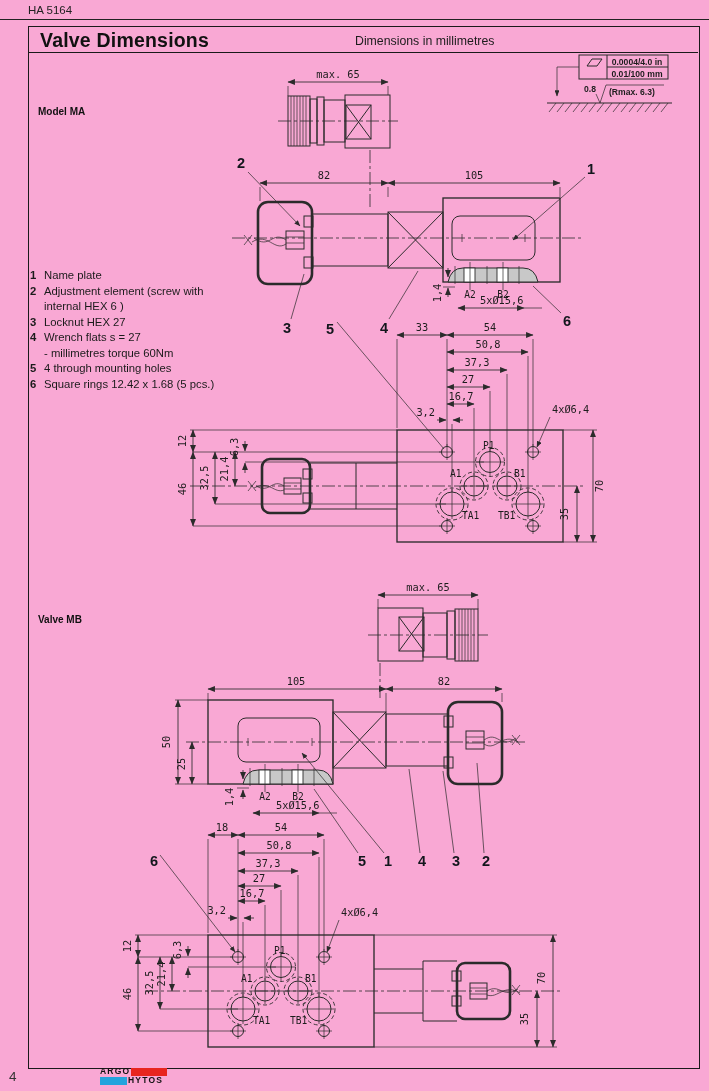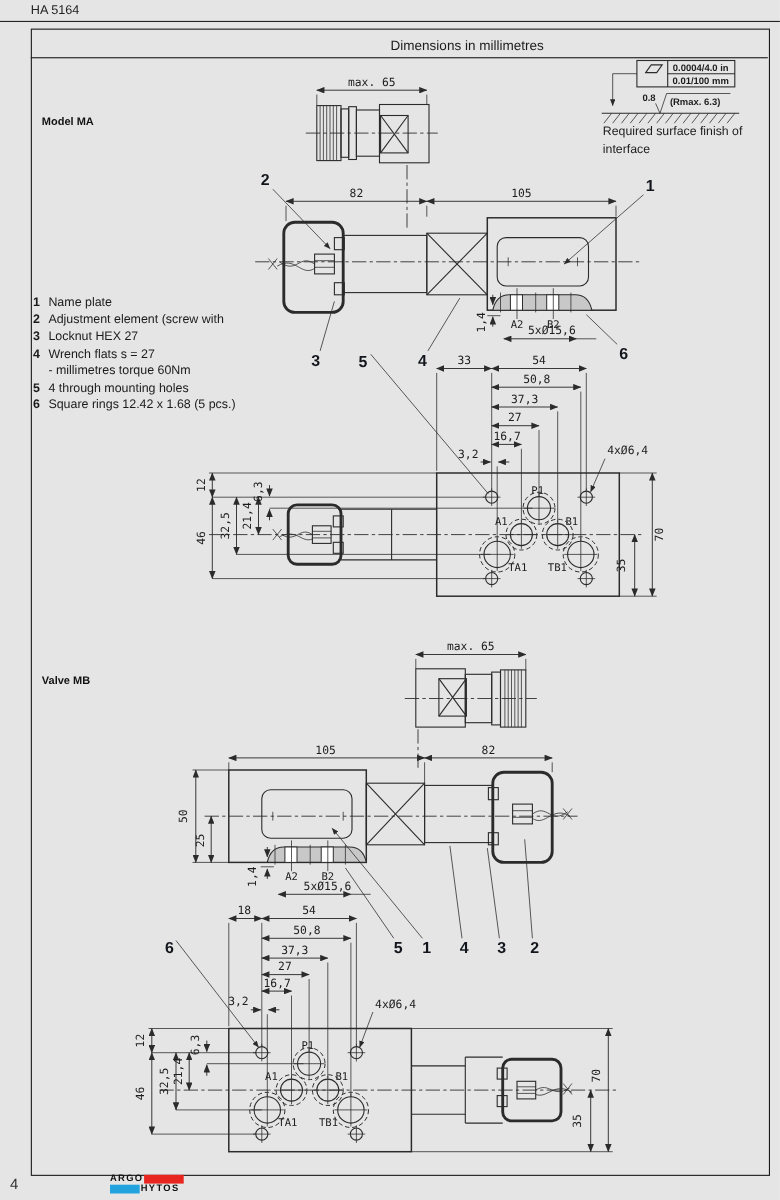--- a/index.html
+++ b/index.html
@@ -1,16 +1,16 @@
 <!DOCTYPE html>
 <html><head>
 <meta charset="utf-8">
 <style>
   html,body{margin:0;padding:0;background:#fff;}
-  .page{position:relative;width:709px;height:1091px;background:#e5e5e5;font-family:"Liberation Sans",sans-serif;color:#1c1c1c;overflow:hidden;}
+  .page{position:relative;width:709px;height:1091px;background:#f9a8d4;font-family:"Liberation Sans",sans-serif;color:#1c1c1c;overflow:hidden;}
   .abs{position:absolute;}
   .topline{position:absolute;left:0;top:19px;width:709px;border-top:1.5px solid #222;}
   .docnum{position:absolute;left:28px;top:4px;font-size:11.5px;color:#222;}
   .frame{position:absolute;left:28px;top:26px;width:670px;height:1041px;border:1.6px solid #1a1a1a;}
   .headerbar{position:absolute;left:28px;top:26px;width:670px;height:26px;border-bottom:1.6px solid #1a1a1a;}
   .title{position:absolute;left:40px;top:29px;font-size:19.5px;font-weight:bold;letter-spacing:.2px;color:#111;}
   .units{position:absolute;left:332px;top:34px;font-size:12.3px;color:#1c1c1c;margin-left:23px;}
   .model-title{position:absolute;font-size:10px;font-weight:bold;color:#111;margin-top:44px;}
   .legend{position:absolute;left:30px;top:268px;width:200px;font-size:11.3px;line-height:15.5px;color:#1b1b1b;}
   .lg-row{display:flex;}
@@ -39,57 +39,55 @@
 </style>
 </head>
 <body>
 
 <div class="page">
 
   <div class="docnum">HA 5164</div>
   <div class="topline"></div>
   <div class="frame"></div>
   <div class="headerbar"></div>
+  <div class="title">Valve Dimensions</div>
   <div class="units">Dimensions in millimetres</div>
 
   <div class="model-title" style="left:38px;top:62px;">Model MA</div>
   <div class="model-title" style="left:38px;top:570px;">Valve MB</div>
 
   <div class="legend">
     <div class="lg-row">
         <span class="lg-num">1</span>
         <span>Name plate</span>
       </div>
     <div class="lg-row">
         <span class="lg-num">2</span>
         <span>Adjustment element (screw with</span>
       </div>
+    <div class="lg-cont">internal HEX 6 )</div>
     <div class="lg-row">
         <span class="lg-num">3</span>
         <span>Locknut HEX 27</span>
       </div>
     <div class="lg-row">
         <span class="lg-num">4</span>
         <span>Wrench flats s = 27</span>
       </div>
     <div class="lg-cont">- millimetres torque 60Nm</div>
     <div class="lg-row">
         <span class="lg-num">5</span>
         <span>4 through mounting holes</span>
       </div>
     <div class="lg-row">
         <span class="lg-num">6</span>
         <span>Square rings 12.42 x 1.68 (5 pcs.)</span>
       </div>
   </div>
 
-  <div class="sfcap">
-    <div>Required surface finish of</div>
-    <div>interface</div>
-  </div>
 
   <svg class="abs" style="left:0;top:0;" width="709" height="1091" viewBox="0 0 709 1091">
     <defs>
       <marker id="ar" viewBox="0 0 10 8" refX="9.3" refY="4" markerWidth="9" markerHeight="7" orient="auto-start-reverse">
         <path d="M0,0 L10,4 L0,8 z" fill="#2b2b2b"></path>
       </marker>
     </defs>
 
     <g>
       <rect class="s1" x="579" y="55" width="89" height="24"></rect>

